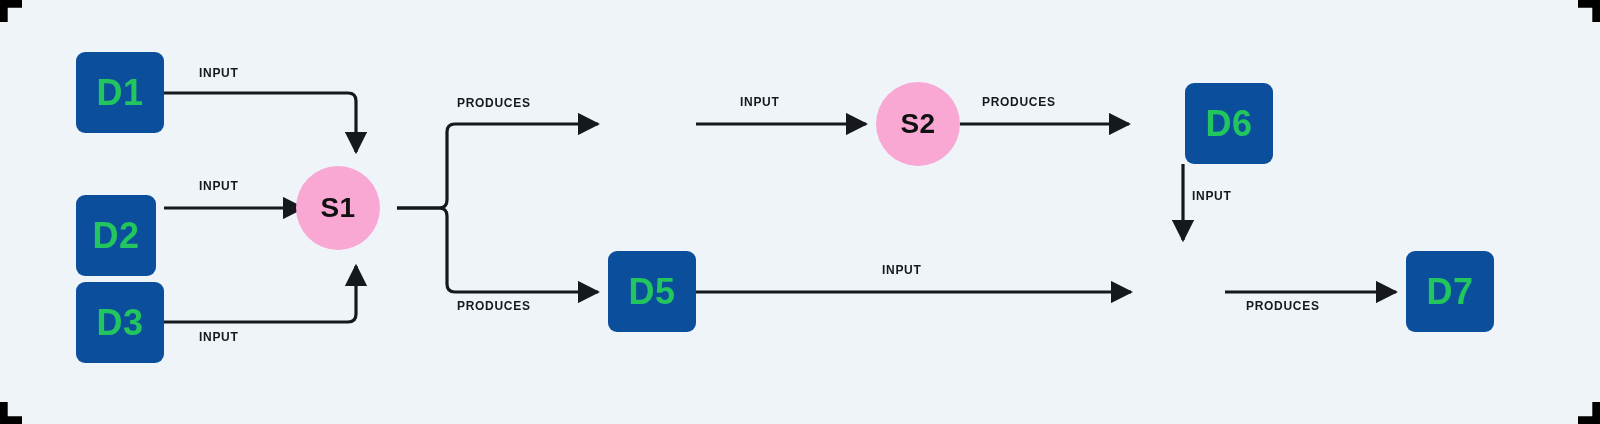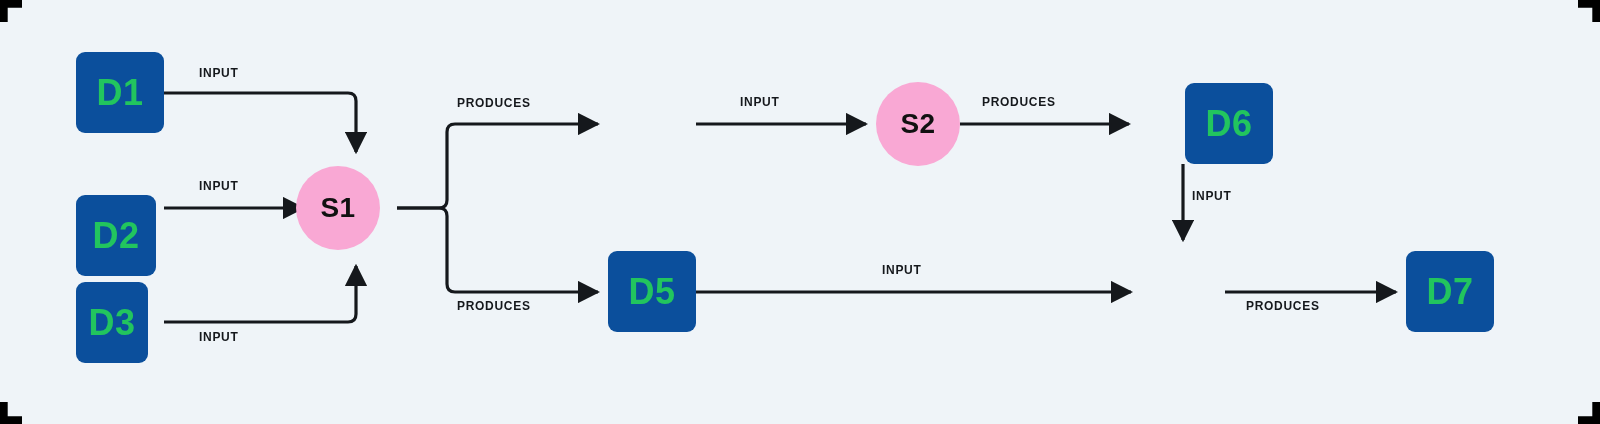--- a/index.html
+++ b/index.html
@@ -69,21 +69,21 @@
       <path d="M 1225 292 H 1396" marker-end="url(#arrow)"></path>
     </g>
   </svg>
 
   <div class="node node-box" style="left:76px;top:52px;width:88px;height:81px;">
     <span>D1</span>
   </div>
   <div class="node node-box" style="left:76px;top:167px;width:80px;height:81px;margin-top:28px;">
     <span>D2</span>
   </div>
-  <div class="node node-box" style="left:76px;top:282px;width:72px;height:81px;">
+  <div class="node node-box" style="left:76px;top:282px;width:88px;height:81px;">
     <span>D3</span>
   </div>
   <div class="node node-circle" style="left:296px;top:166px;width:84px;height:84px;">
     <span>S1</span>
   </div>
   <div class="node node-box" style="left:608px;top:251px;width:88px;height:81px;">
     <span>D5</span>
   </div>
   <div class="node node-circle" style="left:876px;top:82px;width:84px;height:84px;">
     <span>S2</span>

